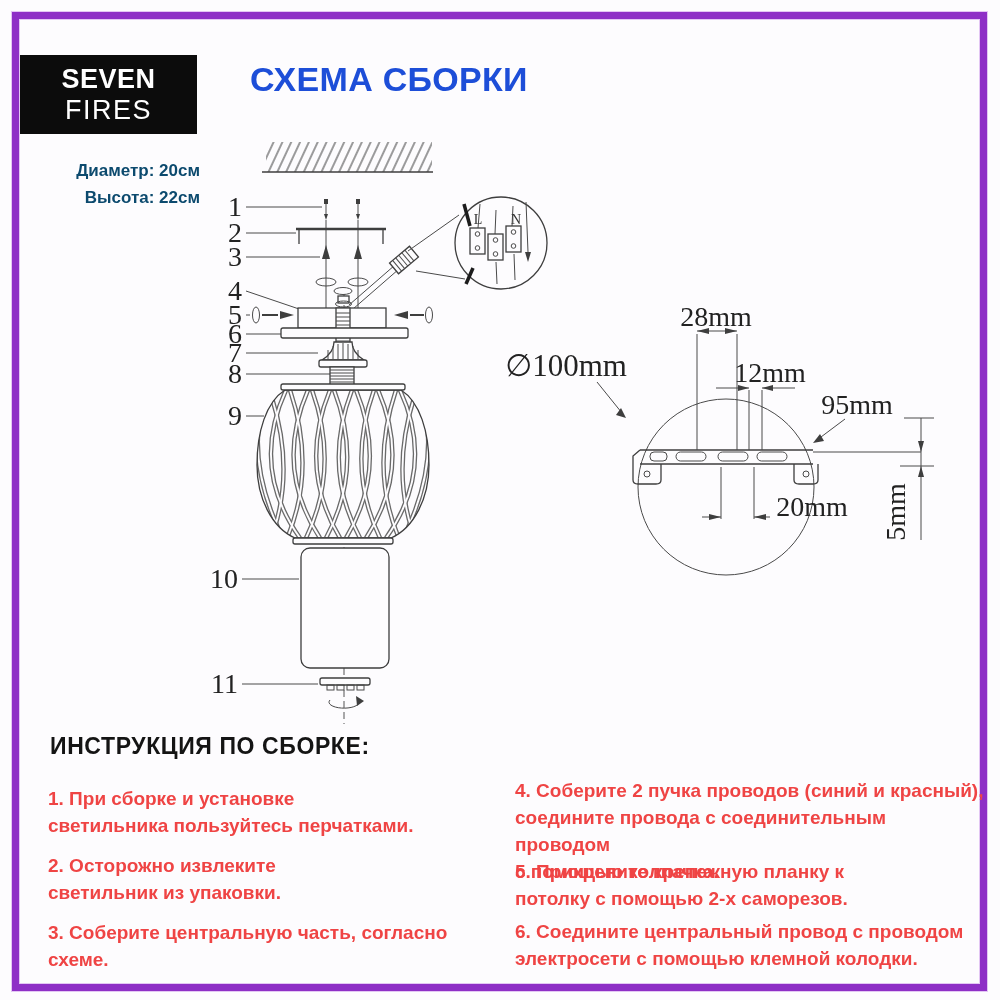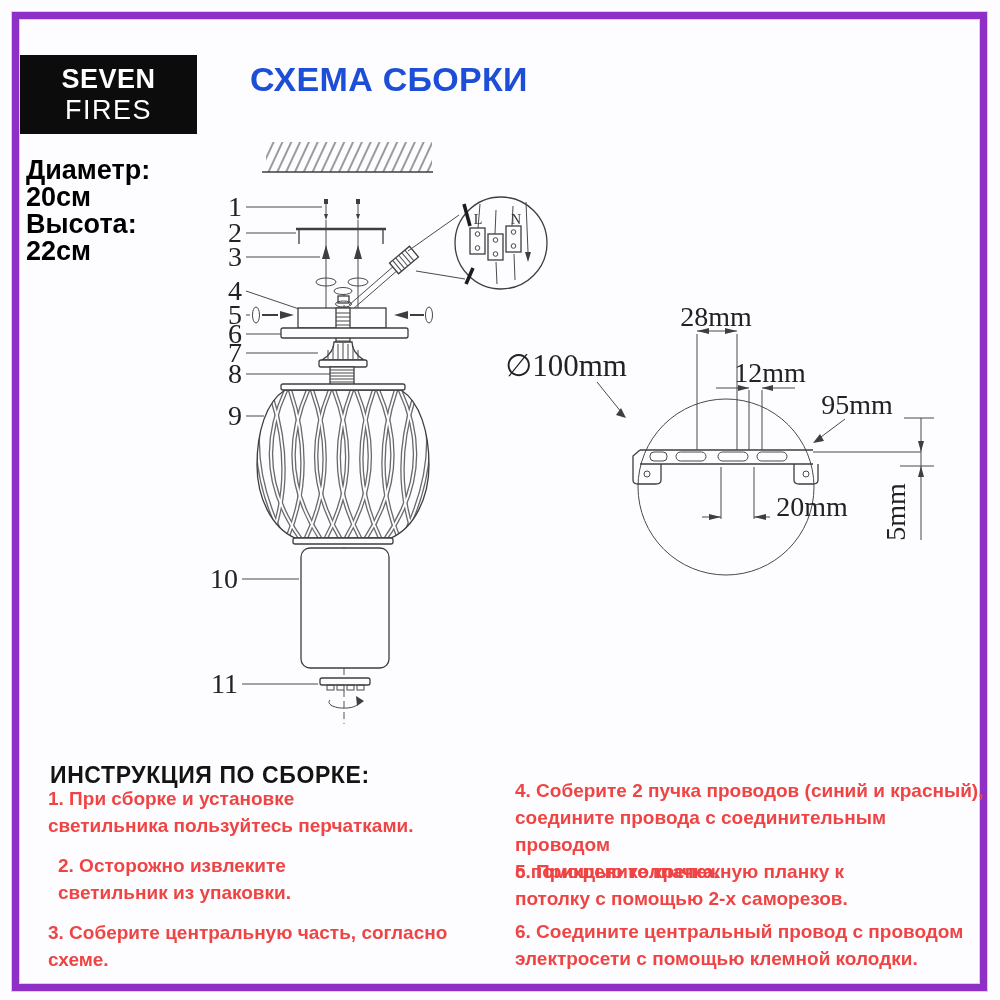--- a/index.html
+++ b/index.html
@@ -3,25 +3,25 @@
 <meta charset="utf-8">
 <style>
   html,body{margin:0;padding:0;background:#ffffff;}
   body{width:1000px;height:1000px;position:relative;font-family:"Liberation Sans",sans-serif;overflow:hidden;}
   .page{position:absolute;inset:0;background:#fdfcfe;}
   .frame{position:absolute;left:12px;top:12px;right:13px;bottom:9px;border:7px solid #8e2fc6;box-shadow:0 0 0 1px #e3c6f4, inset 0 0 0 1px #e3c6f4;pointer-events:none;}
   .logo{position:absolute;left:20px;top:55px;width:177px;height:79px;background:#0c0c0c;color:#ffffff;display:flex;align-items:center;justify-content:center;font-size:27px;letter-spacing:.5px;flex-direction:column;}
   .logo .b{font-weight:800;}
   .logo .l{font-weight:400;letter-spacing:1.5px;}
   .title{position:absolute;left:250px;top:56px;color:#1d4ed8;font-size:34px;font-weight:800;line-height:47px;letter-spacing:.3px;white-space:nowrap;}
-  .specs{position:absolute;left:26px;top:157px;width:174px;text-align:left;font-size:27px;font-weight:600;color:#000000;line-height:27px;}
-  .instr-h{position:absolute;left:50px;top:762px;font-size:23px;font-weight:800;letter-spacing:.6px;color:#141414;}
+  .specs{position:absolute;left:26px;top:157px;width:174px;text-align:right;font-size:17px;font-weight:600;color:#0c4a6e;line-height:27px;}
+  .instr-h{position:absolute;left:50px;top:733px;font-size:23px;font-weight:800;letter-spacing:.6px;color:#141414;}
   .step{position:absolute;font-size:19px;font-weight:600;color:#ef4444;line-height:1.42;white-space:pre-line;}
   #st1{left:48px;top:786px;width:440px;}
-  #st2{left:58px;top:853px;width:440px;}
+  #st2{left:48px;top:853px;width:440px;}
   #st3{left:48px;top:920px;width:460px;}
   #st4{left:515px;top:778px;width:470px;}
   #st5{left:515px;top:859px;width:470px;}
   #st6{left:515px;top:919px;width:470px;}
   svg.draw{position:absolute;left:210px;top:140px;}
   .ln{stroke:#3e3e3e;stroke-width:1.3;fill:none;}
   .lnw{stroke:#3e3e3e;stroke-width:1.3;fill:#fdfcfe;}
   .thin{stroke:#4a4a4a;stroke-width:1;fill:none;}
   .num{font-family:"Liberation Serif",serif;font-size:28px;fill:#222222;}
   .dim{font-family:"Liberation Serif",serif;font-size:28px;fill:#222222;}

